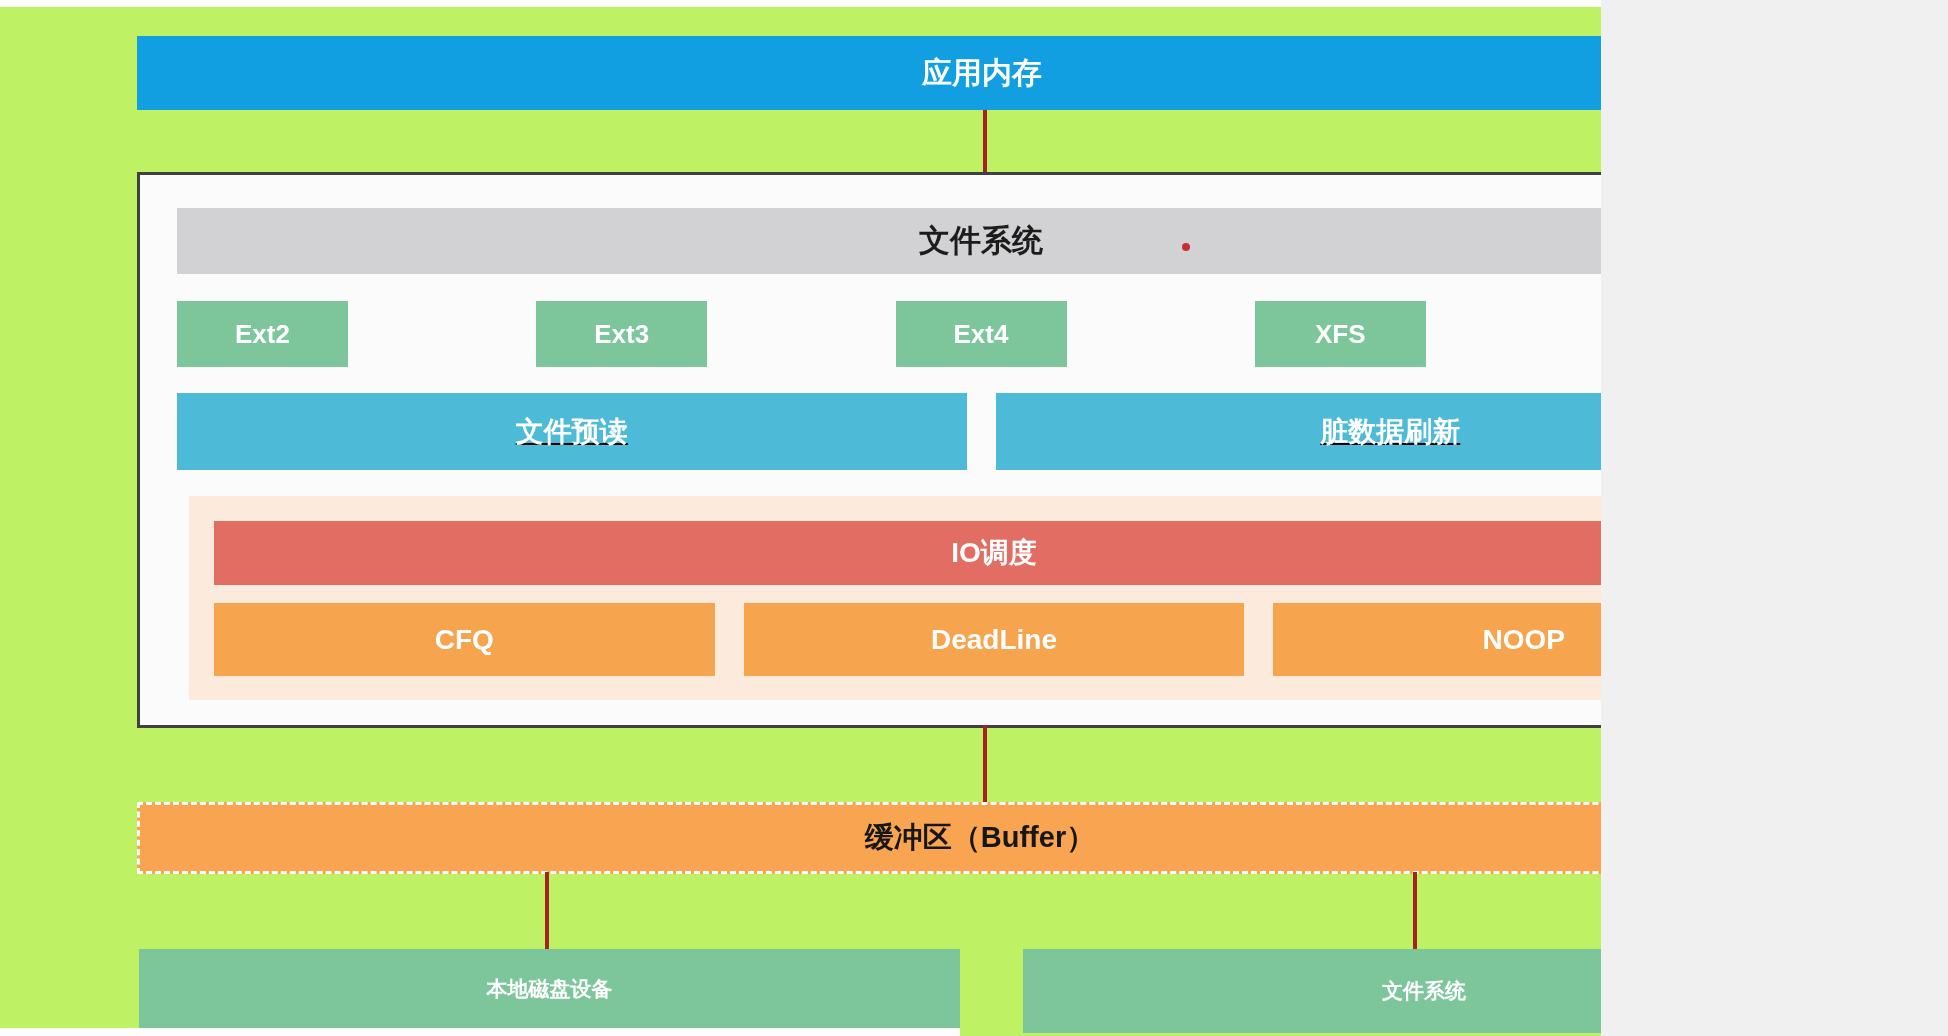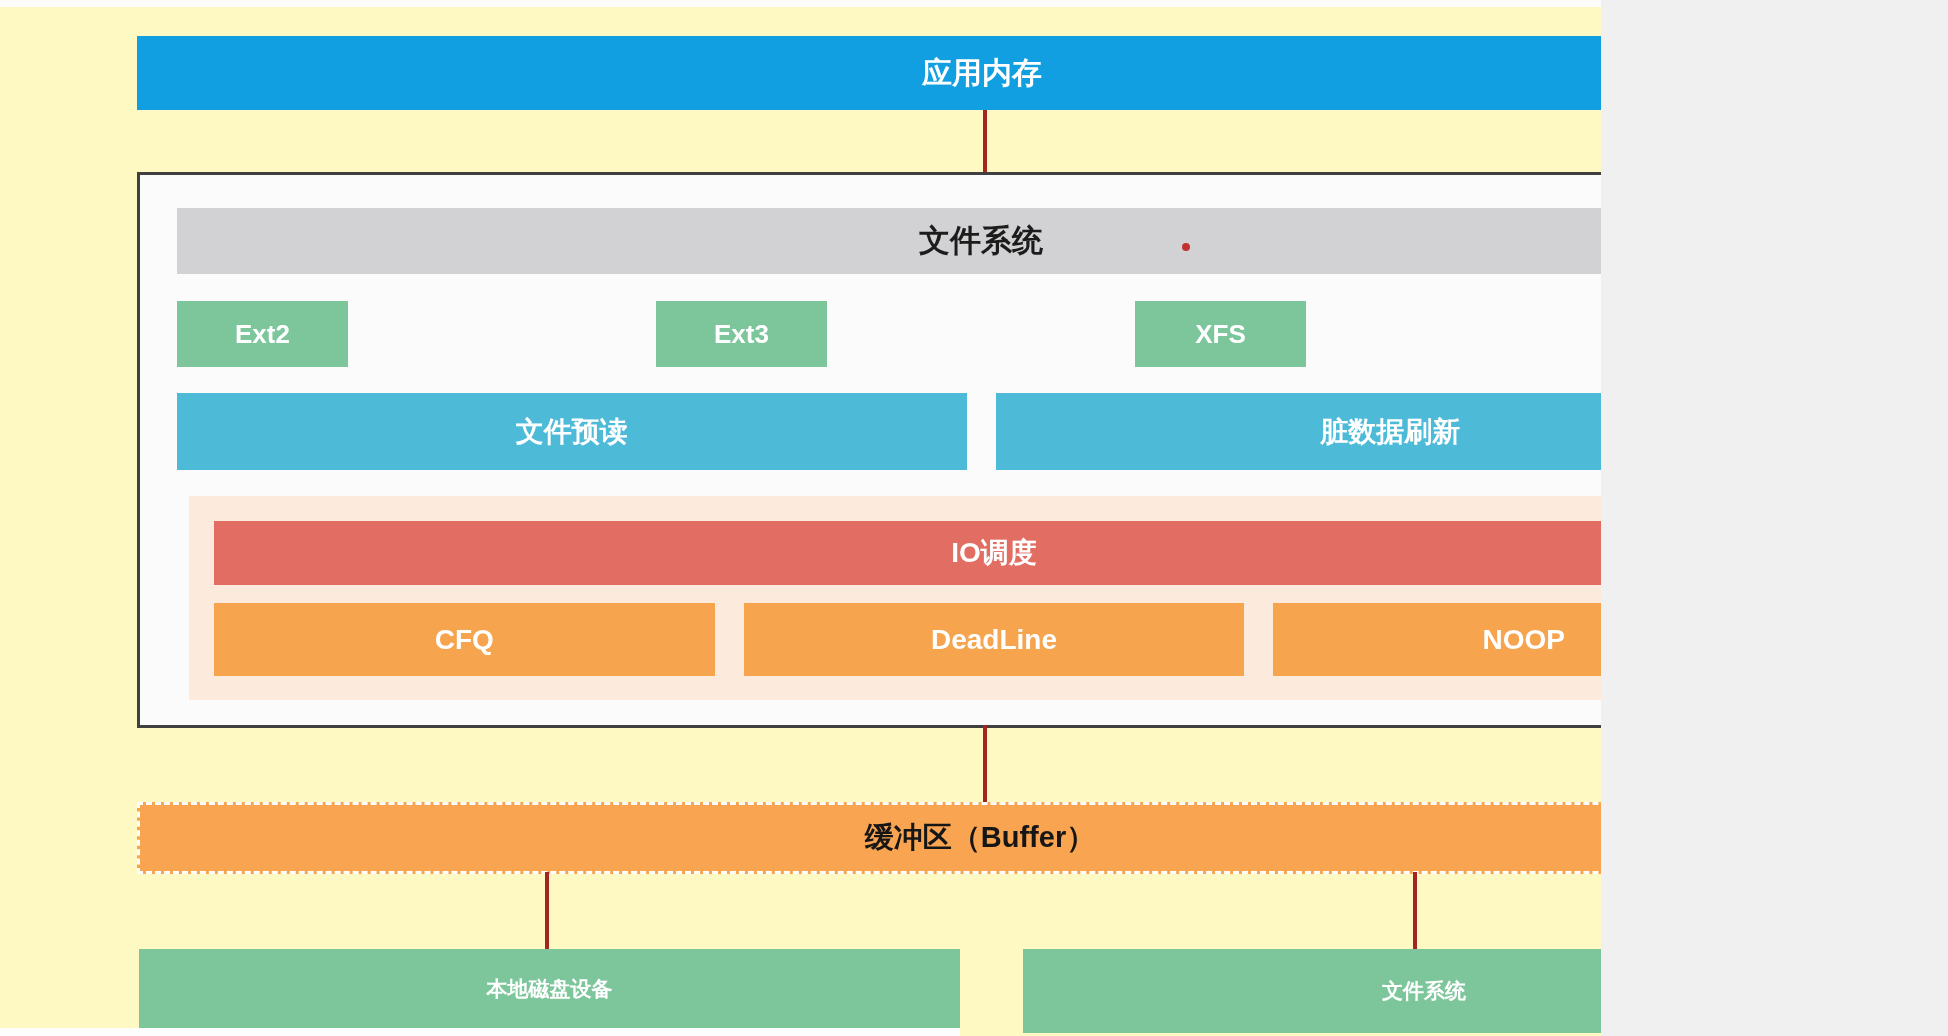--- a/index.html
+++ b/index.html
@@ -4,21 +4,21 @@
 <style>
   html, body { margin: 0; padding: 0; }
   body {
     font-family: "Liberation Sans", "DejaVu Sans", sans-serif;
     background: #eff0ef;
   }
   .stage {
     position: relative;
     width: 1601px;
     height: 1036px;
-    background: #fef9c3;
+    background: #bef264;
     overflow: hidden;
   }
   .abs { position: absolute; }
   .center {
     display: flex;
     align-items: center;
     justify-content: center;
   }
 
   
@@ -51,21 +51,21 @@
     display: flex; justify-content: space-between;
   }
   .fs-type-box {
     width: 171px; height: 66px;
     background: #7dc69c;
     color: #ffffff; font-size: 26px; font-weight: bold;
     display: flex; align-items: center; justify-content: center; text-align: right;
   }
   .cache-row {
     left: 37px; top: 218px; width: 1608px; height: 77px;
-    display: flex; gap: 29px;
+    display: flex; gap: 29px; text-decoration: underline;
   }
   .cache-bar {
     flex: 1;
     background: #4dbbd8;
     color: #ffffff; font-size: 28px; font-weight: 600;
     display: flex; align-items: center; justify-content: center;
   }
   .io-container {
     left: 37px; top: 321px; width: 1610px; height: 204px;
     background: #fcebdc;
@@ -131,20 +131,23 @@
     </div>
 
     <div class="abs red-dot"></div>
 
     <div class="abs fs-type-row">
       <div class="fs-type-box">
         <span>Ext2</span>
       </div>
       <div class="fs-type-box">
         <span>Ext3</span>
+      </div>
+      <div class="fs-type-box">
+        <span>Ext4</span>
       </div>
       <div class="fs-type-box">
         <span>XFS</span>
       </div>
       <div class="fs-type-box">
         <span>...</span>
       </div>
     </div>
 
     <div class="abs cache-row">

